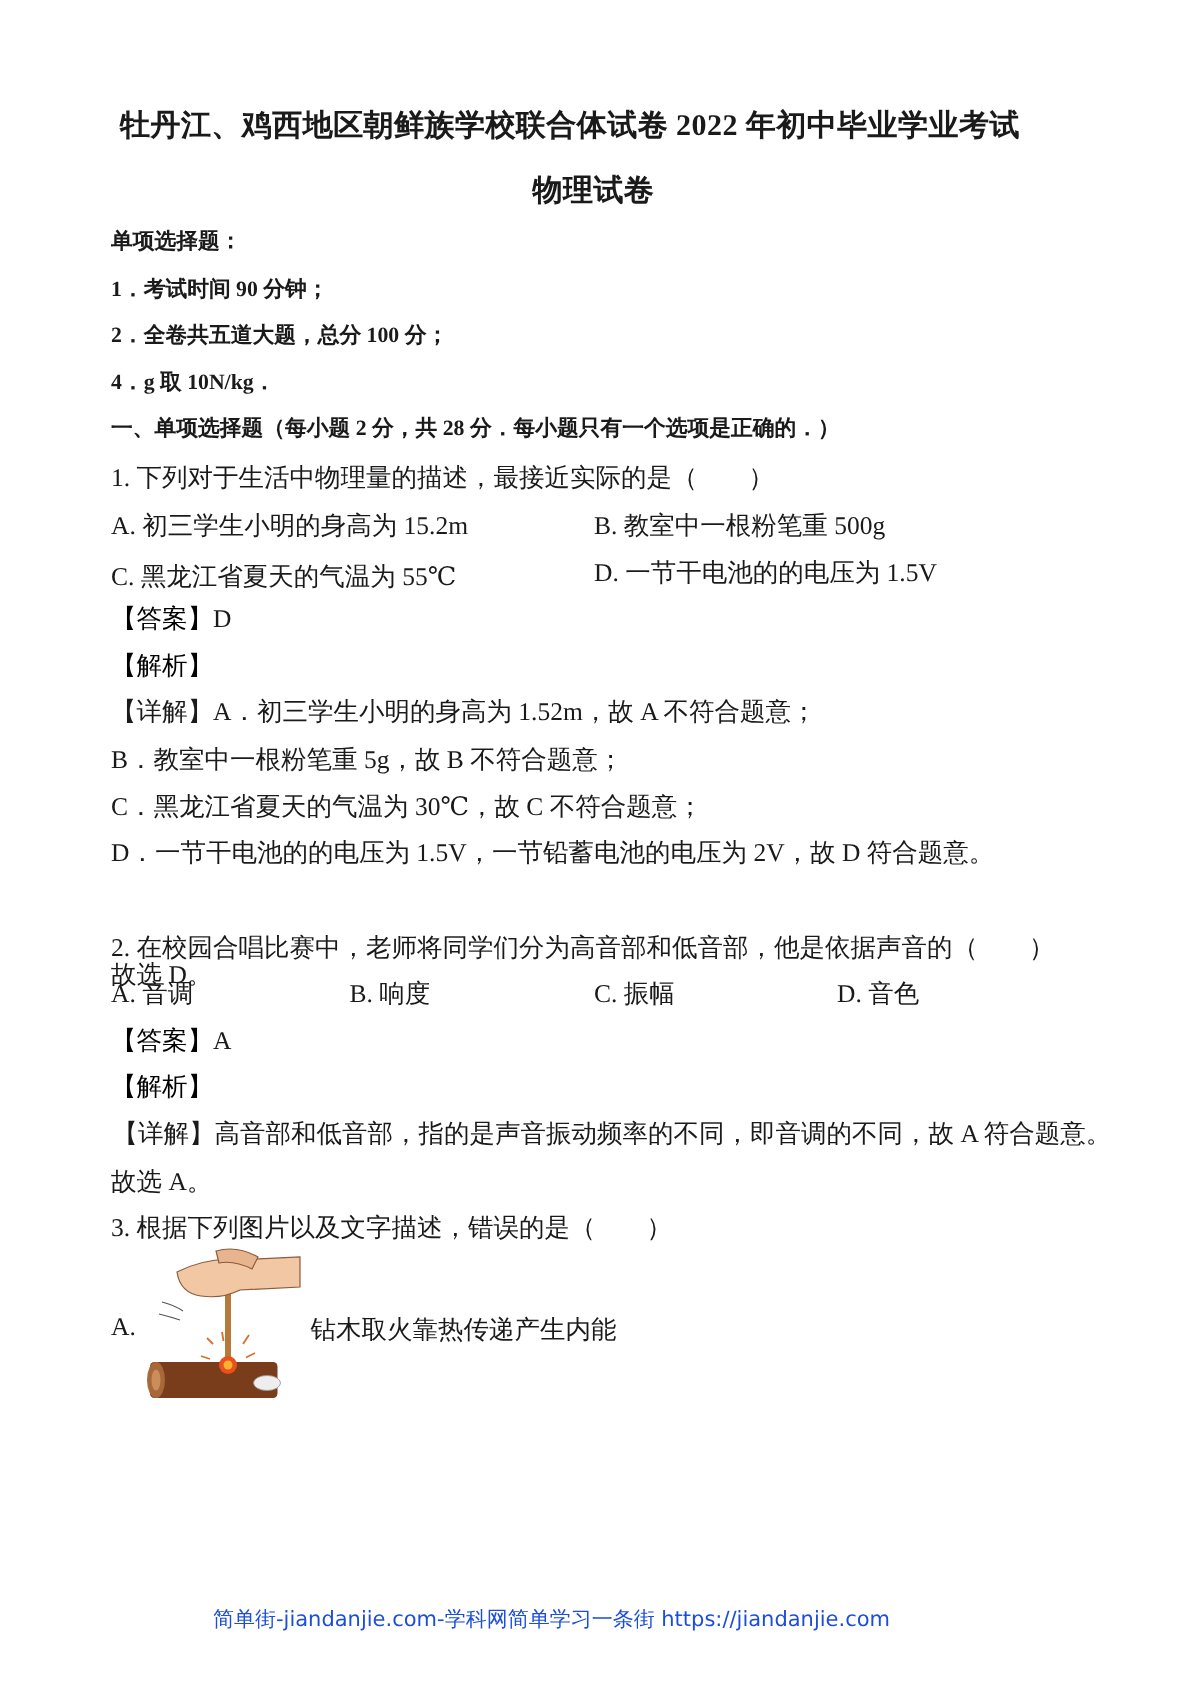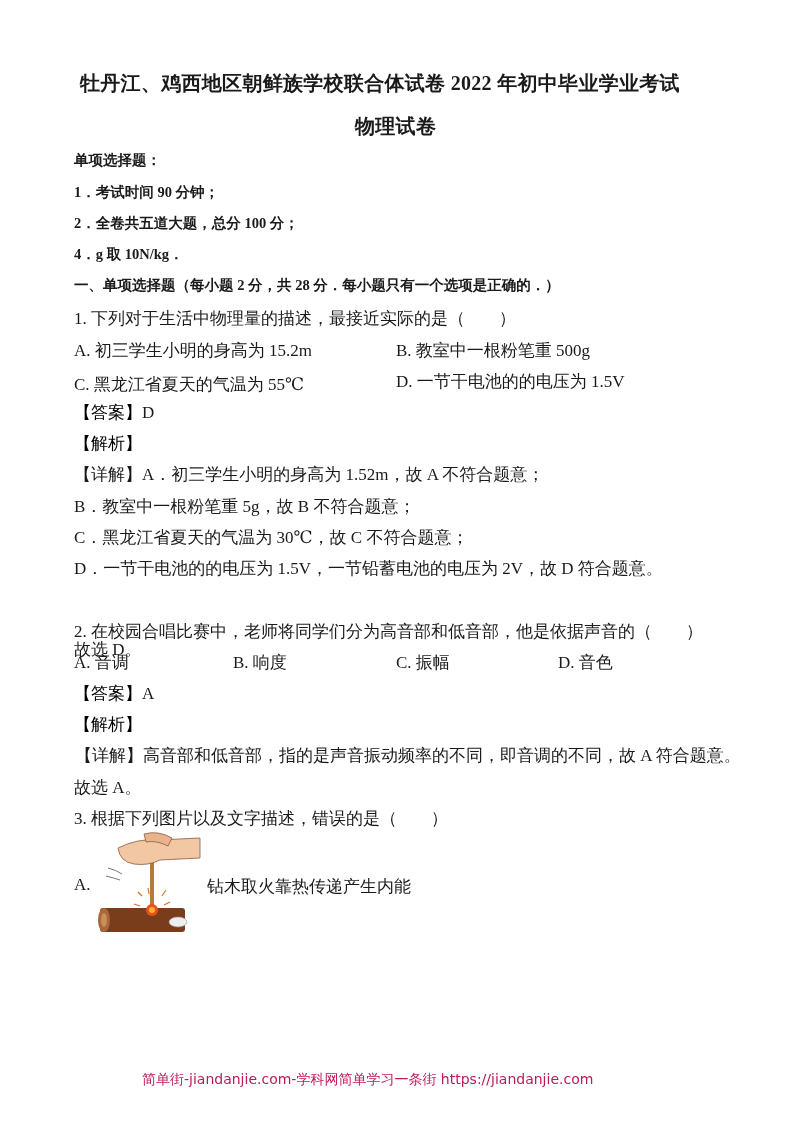--- a/index.html
+++ b/index.html
@@ -3,21 +3,21 @@
 <meta charset="utf-8">
 <style>
   html, body { margin: 0; padding: 0; background: #fff; }
   body { width: 793px; height: 1122px; position: relative; overflow: hidden;
          font-family: "Liberation Serif", "DejaVu Serif", serif; color: #1a1a1a; }
   .abs { position: absolute; white-space: nowrap; }
   .title { font-weight: bold; font-size: 20px; letter-spacing: 0.3px; }
   .bold { font-weight: bold; font-size: 14.5px; }
   .txt { font-size: 17px; }
   .blue { color: #000000; }
-  .footer { font-family: "DejaVu Sans", sans-serif; font-size: 14px; color: #be185d; }
+  .footer { font-family: "DejaVu Sans", sans-serif; font-size: 14px; color: #1d4ed8; }
   .fig { position: absolute; left: 98px; top: 830px; width: 105px; height: 105px; }
 </style>
 </head>
 <body>
 
 <div class="abs title" style="left:80px; top:70px;">牡丹江、鸡西地区朝鲜族学校联合体试卷 2022 年初中毕业学业考试</div>
 <div class="abs title" style="left:355px; top:113px;text-align:right;">物理试卷</div>
 
 <div class="abs bold" style="left:74px; top:151px;">单项选择题：</div>
 <div class="abs bold" style="left:74px; top:183px;">1．考试时间 90 分钟；</div>

